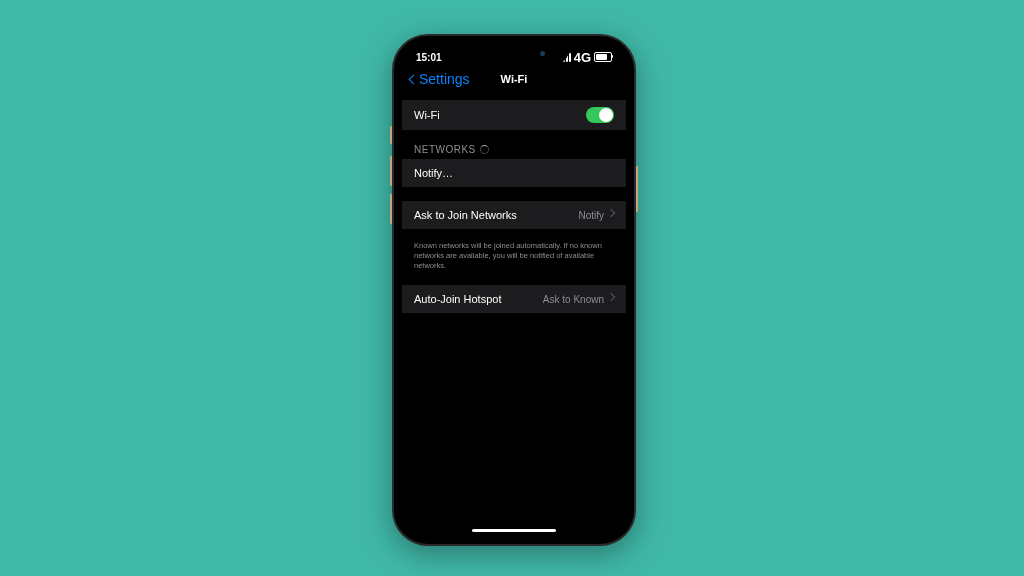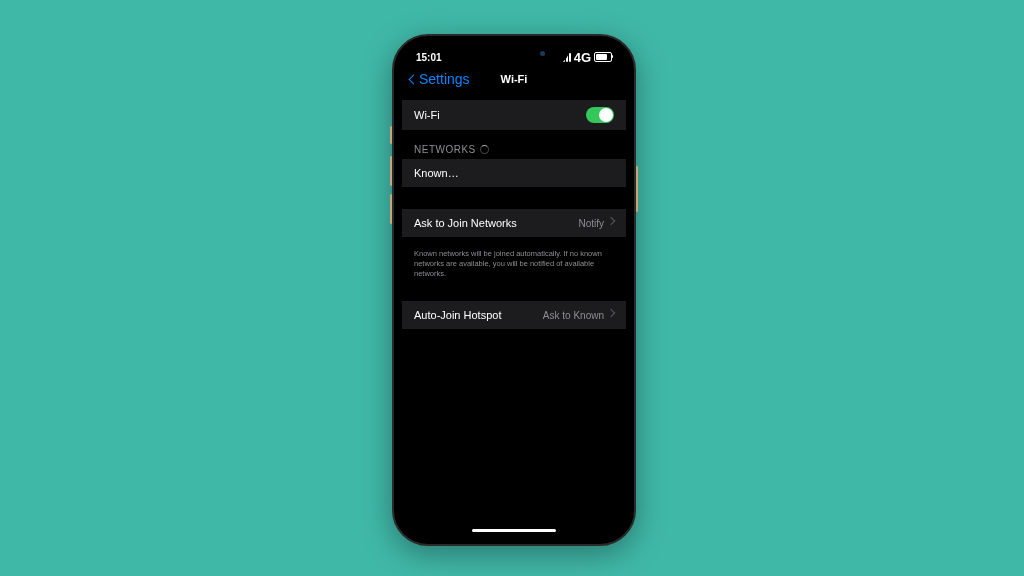--- a/index.html
+++ b/index.html
@@ -23,21 +23,21 @@
   .content{padding-top:8px}
   .group{background:#1c1c1e;margin-bottom:0}
   .row{display:flex;align-items:center;justify-content:space-between;padding:7px 12px;color:#fff;font-size:11px;min-height:14px}
   .row-val{display:flex;align-items:flex-start;gap:4px;color:#8e8e93;font-size:10px}
   .toggle{width:28px;height:16px;background:#34c759;border-radius:8px;position:relative}
   .toggle::after{content:"";position:absolute;right:1px;top:1px;width:14px;height:14px;background:#fff;border-radius:50%}
   .header{color:#8e8e93;font-size:10px;letter-spacing:.5px;padding:14px 12px 4px;display:flex;align-items:center;gap:4px}
   .spinner{width:7px;height:7px;border:1px solid #444;border-top-color:#aaa;border-radius:50%}
   .footer{color:#8e8e93;font-size:7.5px;line-height:1.35;padding:12px 12px 0}
   .chev-r{width:5px;height:5px;border-right:1.2px solid #5a5a5e;border-top:1.2px solid #5a5a5e;transform:rotate(45deg)}
-  .mt{margin-top:22px}
+  .mt{margin-top:14px}
   .home{position:absolute;bottom:4px;left:50%;transform:translateX(-50%);width:84px;height:3px;background:#fff;border-radius:2px}
   .btn-l{position:absolute;left:-4px;width:2px;background:#c4a876;border-radius:1px}
   .btn-l.b1{top:90px;height:18px}.btn-l.b2{top:120px;height:30px}.btn-l.b3{top:158px;height:30px}
   .btn-r{position:absolute;right:-4px;top:130px;width:2px;height:46px;background:#c4a876;border-radius:1px}
 </style>
 </head>
 <body>
 
 <div class="phone">
   <div class="frame-gold"></div>
@@ -80,21 +80,21 @@
           <div class="toggle"></div>
         </div>
       </div>
 
       <div class="header">
         <span>NETWORKS</span>
         <span class="spinner"></span>
       </div>
       <div class="group">
         <div class="row">
-          <span>Known…</span>
+          <span>Notify…</span>
         </div>
       </div>
 
       <div class="group mt">
         <div class="row">
           <span>Ask to Join Networks</span>
           <div class="row-val">
             <span>Notify</span>
             <span class="chev-r"></span>
           </div>

